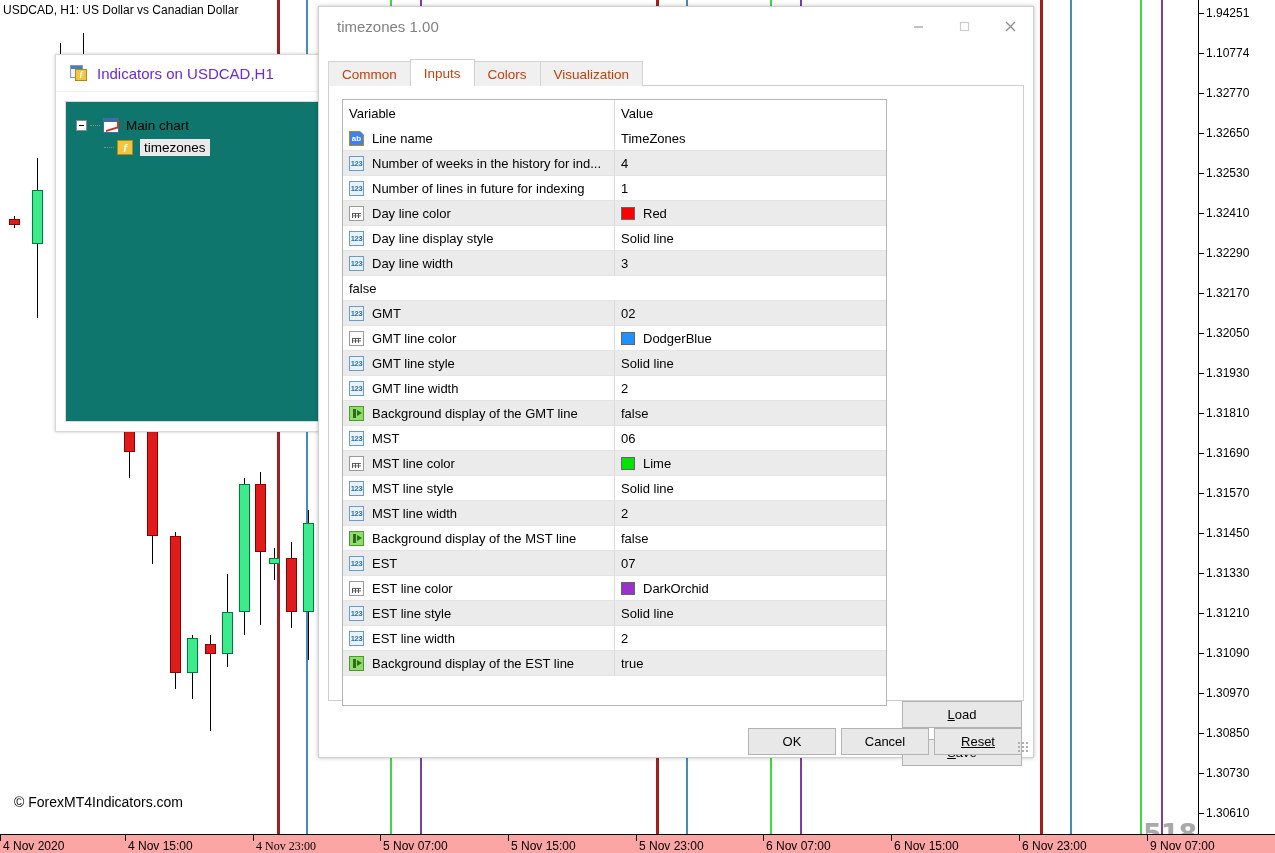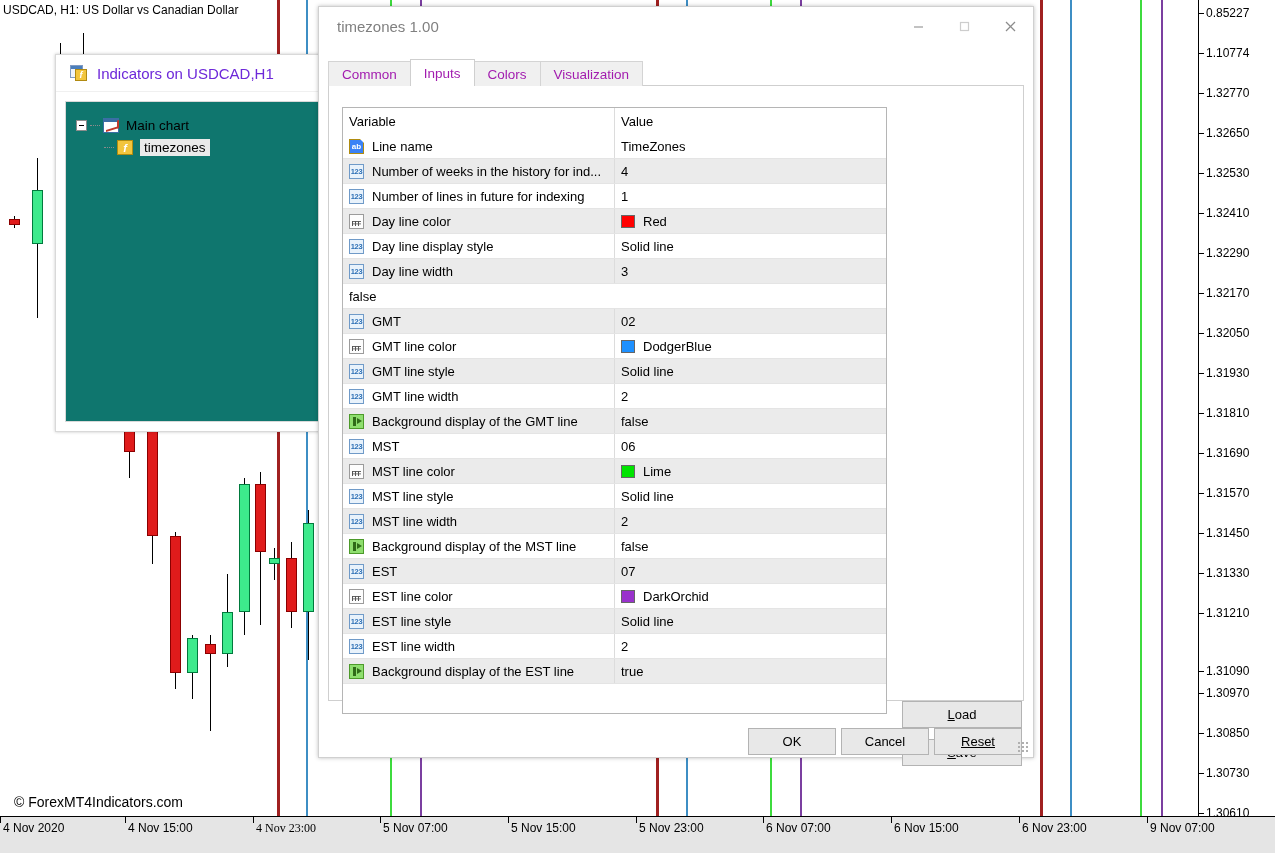--- a/index.html
+++ b/index.html
@@ -33,22 +33,22 @@
   .price-tick {
     position:absolute; left:0; font-size:12px; color:#000; white-space:nowrap;
     padding-left:7px;
   }
   .price-tick::before{
     content:""; position:absolute; left:0; top:50%; width:5px; height:1px; background:#000;
   }
 
   
   #time-axis {
-    position:absolute; left:0; bottom:0; width:1275px; height:37px;
-    border-top:1px solid #000; background:#e5e5e5;
+    position:absolute; left:0; bottom:0; width:1275px; height:19px;
+    border-top:1px solid #000; background:#fca5a5;
   }
   .time-tick { position:absolute; top:4px; font-size:12px; color:#000; white-space:nowrap; }
   .time-tick-mark { position:absolute; top:0; width:1px; height:6px; background:#000; }
 
   
   .candle-wick { position:absolute; width:1px; background:#000; }
   .candle-body { position:absolute; border:1px solid; }
   .candle-body.up   { background:#3dea8c; border-color:#007a3d; }
   .candle-body.down { background:#e01b1b; border-color:#8b0000; }
 
@@ -127,36 +127,36 @@
   .win-btn svg { display:block; }
 
   #props-body { position:absolute; left:0; top:39px; right:0; bottom:0; background:#fff; }
 
   
   #tabs {
     position:absolute; left:9px; top:13px; height:27px; display:flex; align-items:flex-end;
     z-index:3;
   }
   .tab {
-    height:25px; padding:0 13px; font-size:13.5px; color:#a21caf;
+    height:25px; padding:0 13px; font-size:13.5px; color:#c2410c;
     background:#f0f0f0; border:1px solid #d4d4d4; border-bottom:none;
     display:flex; align-items:center; margin-right:-1px;
   }
   .tab.active {
     background:#fff; height:27px; border-color:#cfcfcf; position:relative; z-index:2;
   }
   #tabpanel {
     position:absolute; left:9px; top:39px; right:9px; bottom:56px;
     background:#fff; border:1px solid #cfcfcf; border-top:1px solid #cfcfcf;
   }
 
   
   #params-table {
     position:absolute; left:13px; top:13px; width:545px; height:607px;
-    border:1px solid #b5b5b5; background:#fff; overflow:hidden;margin-top:8px;
+    border:1px solid #b5b5b5; background:#fff; overflow:hidden;
   }
   .prow { display:flex; height:25px; align-items:stretch; }
   .prow.header { height:26px; }
   .prow.alt { background:#ebebeb; }
   .pcol-var {
     width:272px; display:flex; align-items:center; padding-left:6px;
     border-right:1px solid #dcdcdc; font-size:13px; color:#000; overflow:hidden; white-space:nowrap;
   }
   .prow.header .pcol-var, .prow.header .pcol-val { color:#000; }
   .pcol-val {
@@ -281,37 +281,37 @@
       <div class="candle-body up" style="left: 303px; top: 522.8px; width: 11px; height: 89.6px;"></div>
       <div class="candle-wick" style="left: 1043px; top: 842.8px; height: 25.6px;"></div>
       <div class="candle-body up" style="left: 1038px; top: 846px; width: 11px; height: 9.6px;"></div>
       <div class="candle-wick" style="left: 1060px; top: 846px; height: 147.2px;"></div>
     </div>
 
   <div class="watermark-credit">© ForexMT4Indicators.com</div>
   <div class="cn-watermark">518外汇网</div>
 
   <div id="price-axis">
-      <div class="price-tick" style="top: 6px;">0.85227</div>
+      <div class="price-tick" style="top: 6px;">1.94251</div>
       <div class="price-tick" style="top: 46px;">1.10774</div>
       <div class="price-tick" style="top: 86px;">1.32770</div>
       <div class="price-tick" style="top: 126px;">1.32650</div>
       <div class="price-tick" style="top: 166px;">1.32530</div>
       <div class="price-tick" style="top: 206px;">1.32410</div>
       <div class="price-tick" style="top: 246px;">1.32290</div>
       <div class="price-tick" style="top: 286px;">1.32170</div>
       <div class="price-tick" style="top: 326px;">1.32050</div>
       <div class="price-tick" style="top: 366px;">1.31930</div>
       <div class="price-tick" style="top: 406px;">1.31810</div>
       <div class="price-tick" style="top: 446px;">1.31690</div>
       <div class="price-tick" style="top: 486px;">1.31570</div>
       <div class="price-tick" style="top: 526px;">1.31450</div>
       <div class="price-tick" style="top: 566px;">1.31330</div>
       <div class="price-tick" style="top: 606px;">1.31210</div>
-      <div class="price-tick" style="top: 664px;">1.31090</div>
+      <div class="price-tick" style="top: 646px;">1.31090</div>
       <div class="price-tick" style="top: 686px;">1.30970</div>
       <div class="price-tick" style="top: 726px;">1.30850</div>
       <div class="price-tick" style="top: 766px;">1.30730</div>
       <div class="price-tick" style="top: 806px;">1.30610</div>
       <div class="price-tick" style="top: 846px;">1.30490</div>
     </div>
   <div id="time-axis">
       <div class="time-tick-mark" style="left: 0px;"></div>
       <div class="time-tick" style="left: 3px;">4 Nov 2020</div>
       <div class="time-tick-mark" style="left: 125px;"></div>

